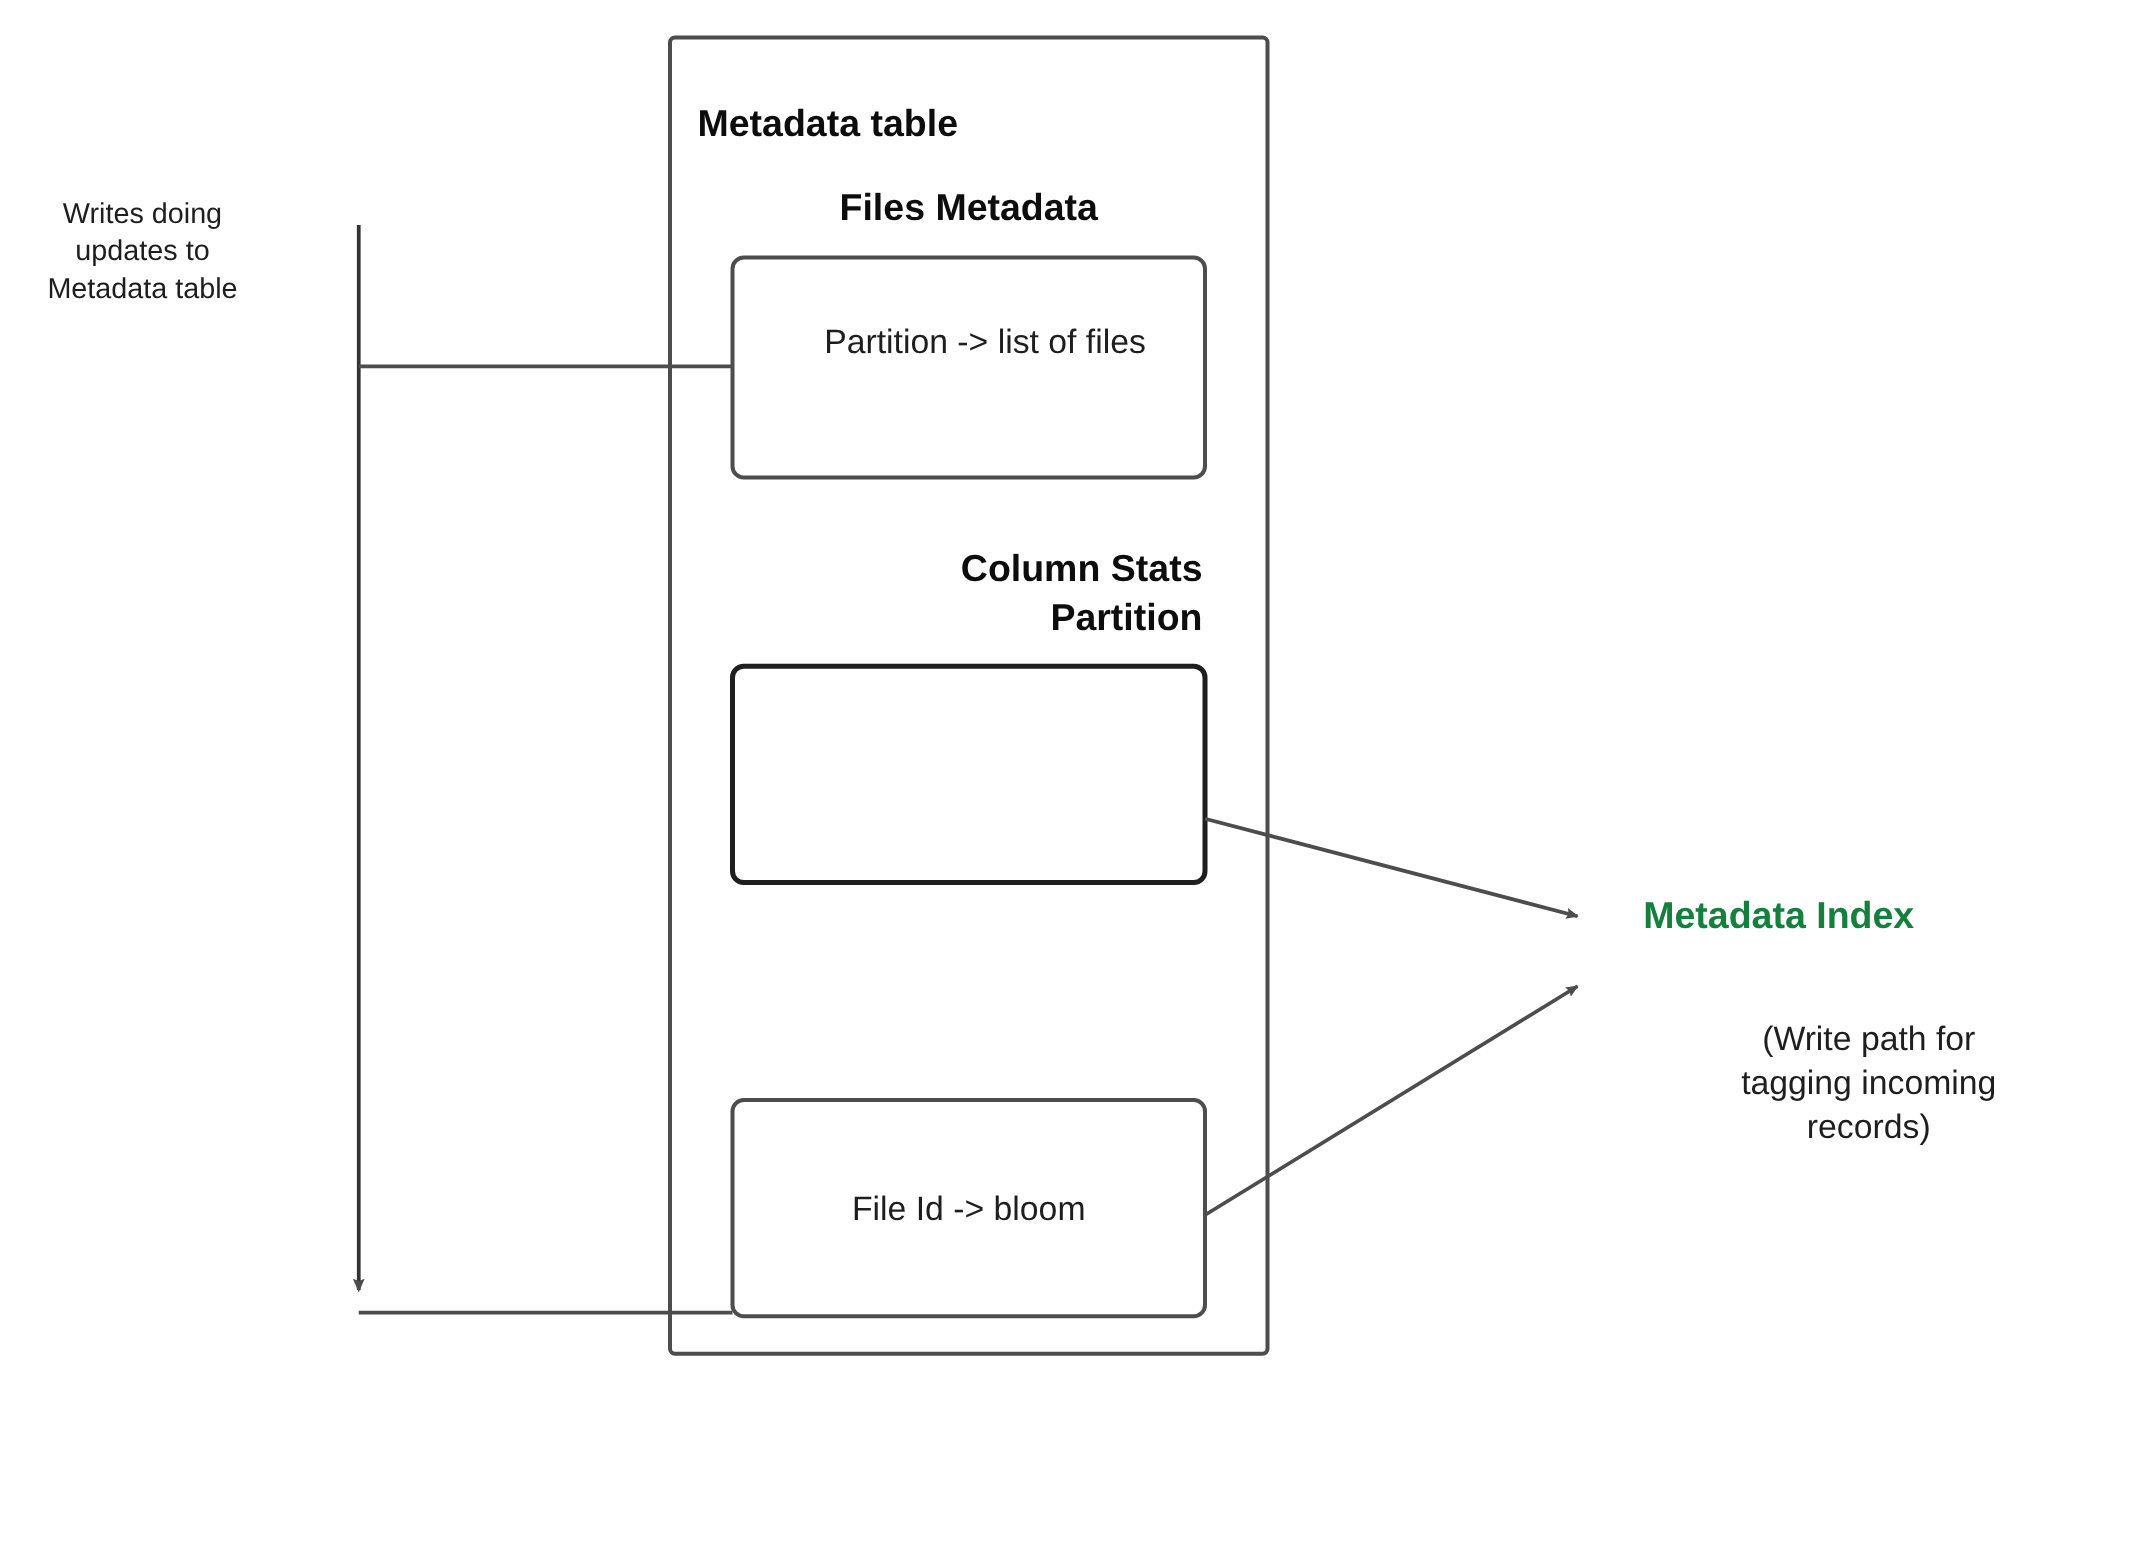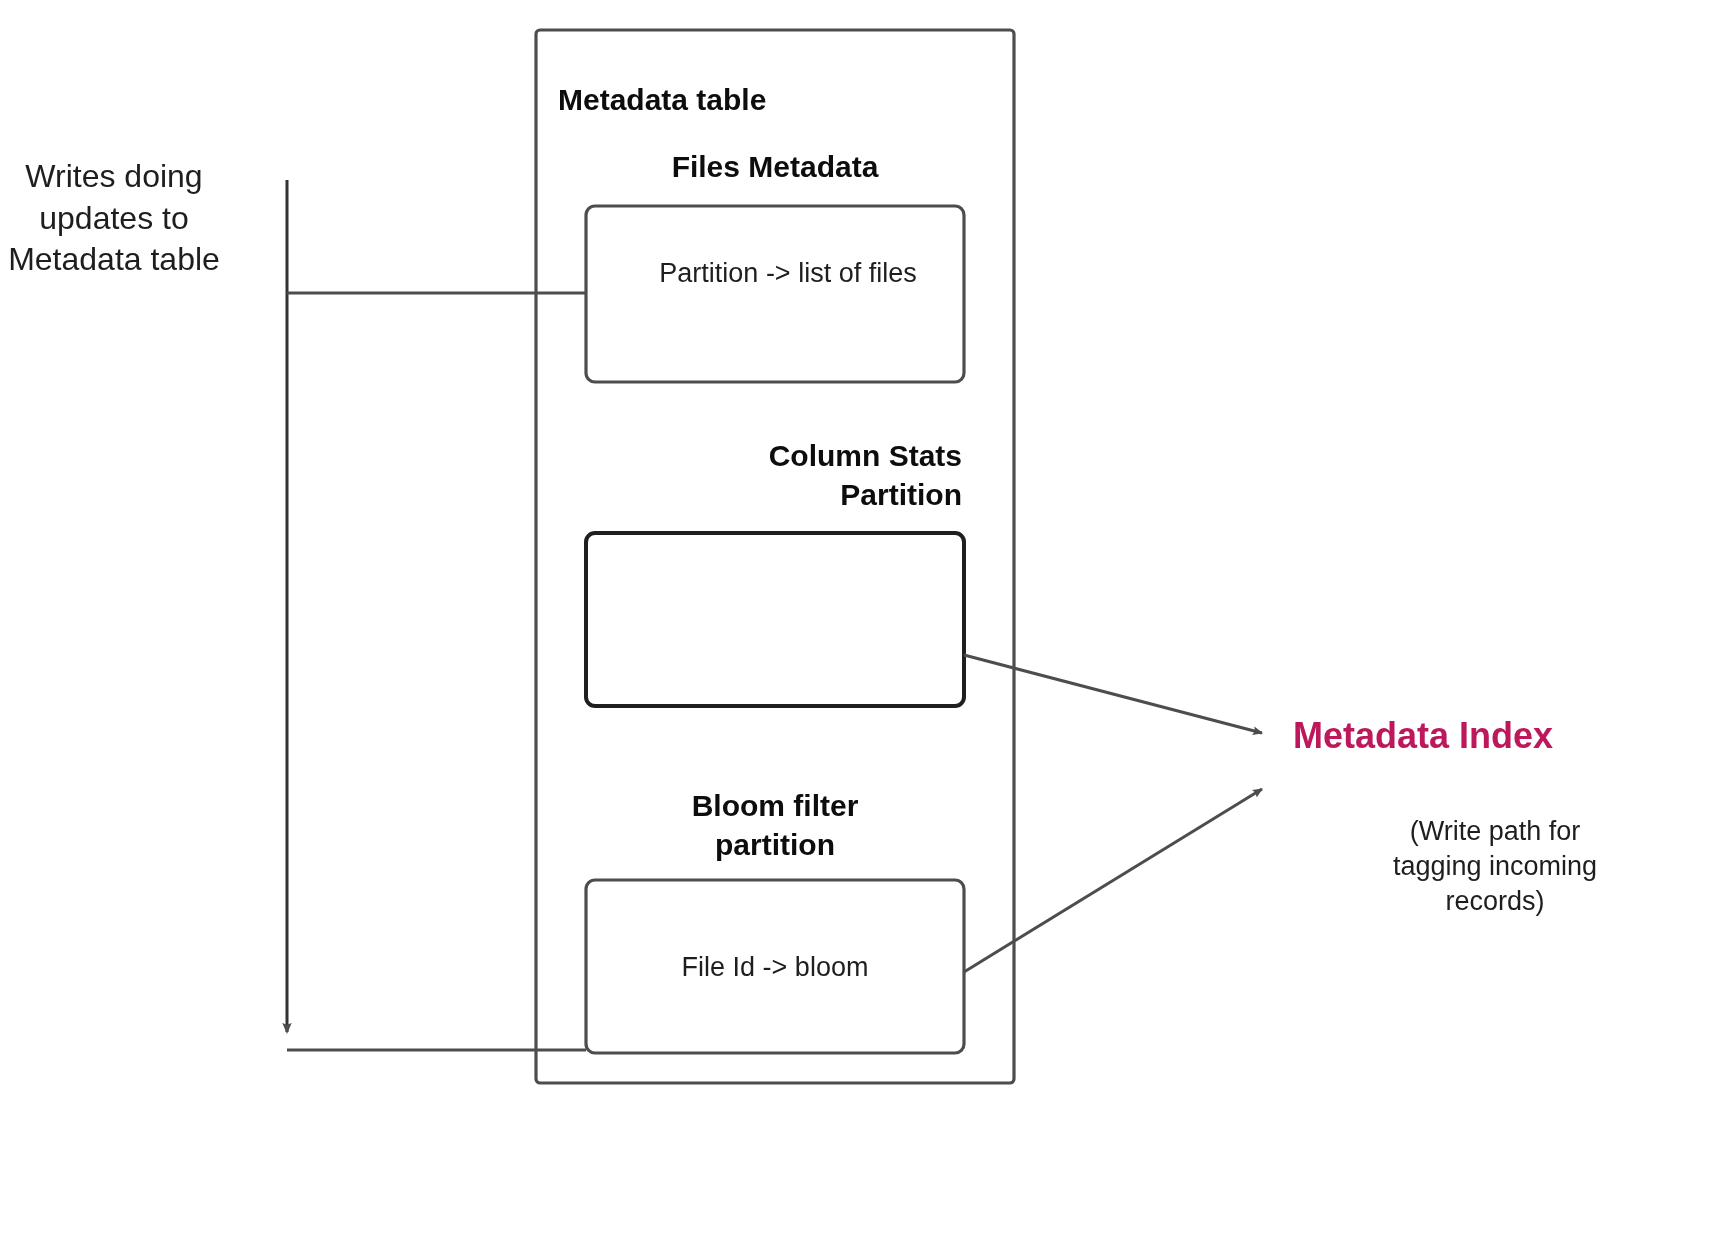--- a/index.html
+++ b/index.html
@@ -29,21 +29,21 @@
   .txt {
     position: absolute;
     line-height: 1.30;
     white-space: pre;
     text-align: center;
   }
   .lbl-writes {
     left: 0px;
     top: 156px;
     width: 228px;
-    font-size: 32px;
+    font-size: 23px;
     color: #1e1e1e;
   }
   .lbl-metadata-table {
     left: 558px;
     top: 80px;
     font-size: 30px;
     font-weight: bold;
     text-align: left;
     color: #0d0d0d;
   }
@@ -90,23 +90,23 @@
     left: 588px;
     top: 950px;
     width: 374px;
     font-size: 27px;
     color: #1e1e1e;
   }
   .lbl-index-title {
     left: 1268px;
     top: 713px;
     width: 310px;
-    font-size: 36px;
+    font-size: 30px;
     font-weight: bold;
-    color: #be185d;
+    color: #15803d;
   }
   .lbl-index-sub {
     left: 1359px;
     top: 814px;
     width: 272px;
     font-size: 27px;
     color: #1e1e1e;
   }
 </style>
 </head>
@@ -150,22 +150,20 @@
   <div class="txt lbl-metadata-table">Metadata table</div>
 
   <div class="txt lbl-files-partition">Files Metadata</div>
 
   <div class="txt lbl-files-body">Partition -&gt; list of files</div>
 
   <div class="txt lbl-colstats-partition">Column Stats
 Partition</div>
 
 
-  <div class="txt lbl-bloom-partition">Bloom filter
-partition</div>
 
   <div class="txt lbl-bloom-body">File Id -&gt; bloom</div>
 
   <div class="txt lbl-index-title">Metadata Index</div>
 
   <div class="txt lbl-index-sub">(Write path for
 tagging incoming
 records)</div>
 
 </div>

